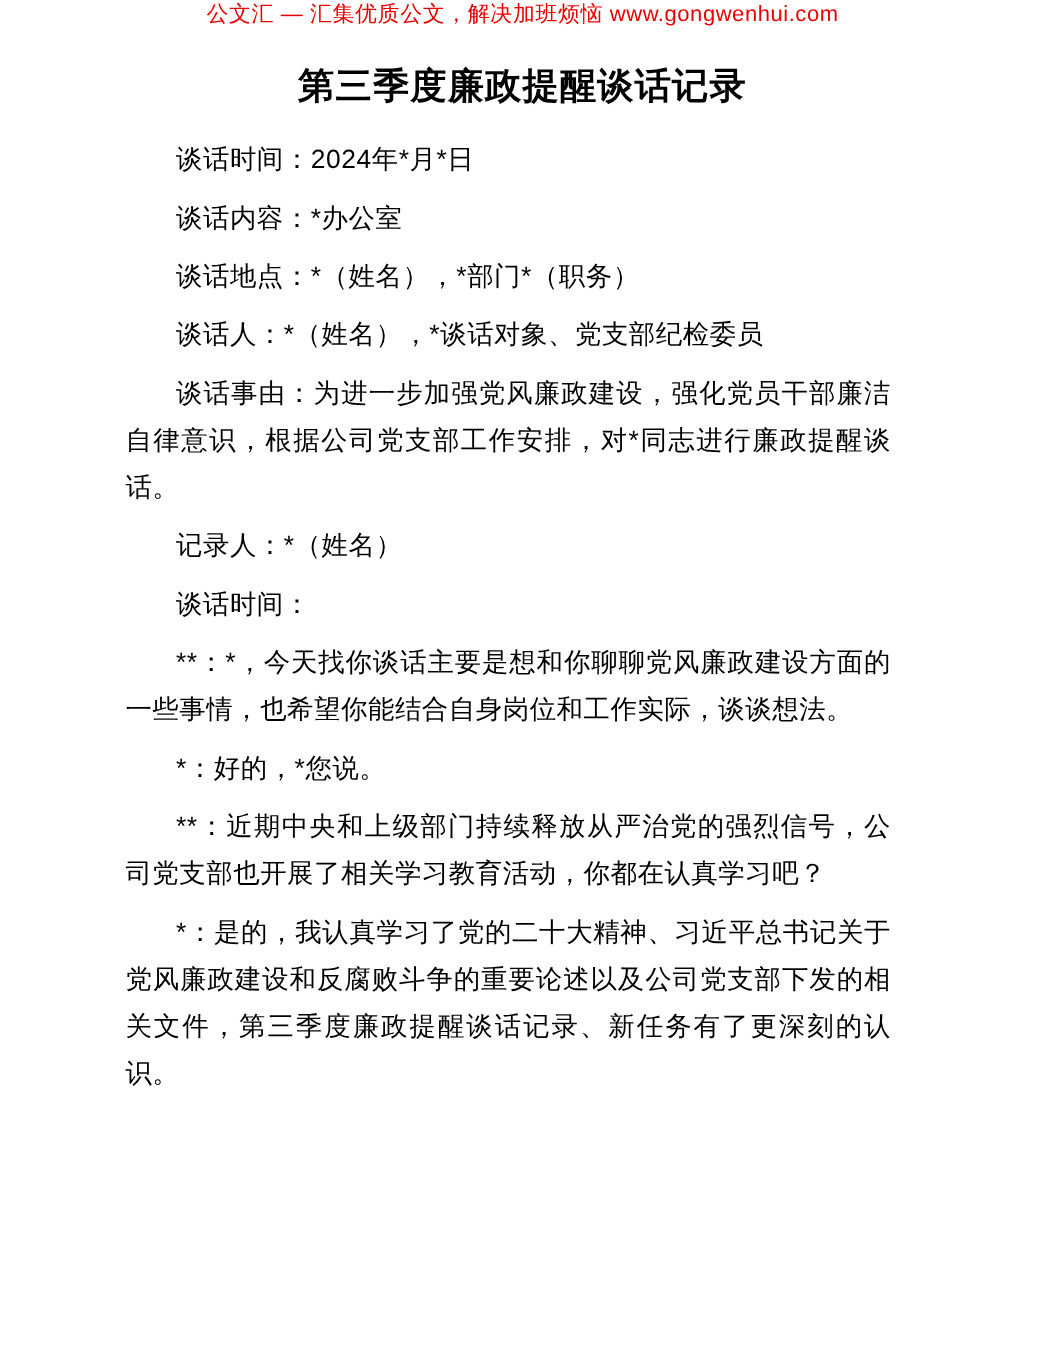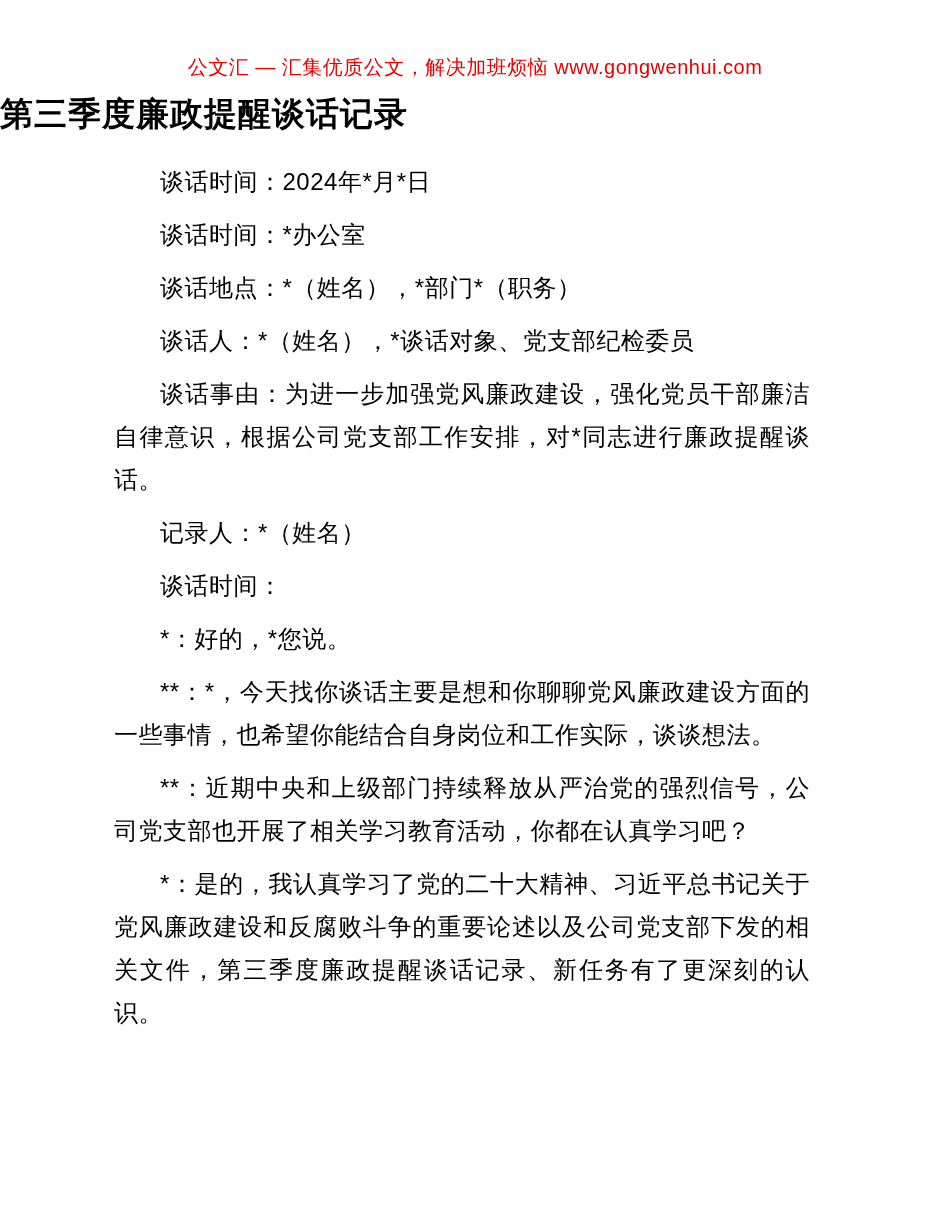--- a/index.html
+++ b/index.html
@@ -11,31 +11,30 @@
     color: #000000;
     overflow: hidden;
   }
   .page {
     width: 950px;
     height: 1230px;
     background: #ffffff;
     position: relative;
   }
   .watermark {
-    padding-top: 54px;
     text-align: center;
     font-size: 20px;
     line-height: 26px;
     color: #e60000;
     letter-spacing: 0.5px;
     white-space: nowrap;
   }
   .doc-title {
-    margin-top: 12px;
-    text-align: left;
+    margin-top: 30px;
+    text-align: center;
     font-size: 33px;
     line-height: 44px;
     font-weight: bold;
     letter-spacing: 1px;
   }
   .doc-body {
     margin: 24px 140px 0 114px; 
   }
   .doc-body p {
     font-size: 24px;
@@ -51,25 +50,25 @@
 <body>
 
 <div class="page">
 
   <div class="watermark">公文汇 — 汇集优质公文，解决加班烦恼 www.gongwenhui.com</div>
 
   <h1 class="doc-title">第三季度廉政提醒谈话记录</h1>
 
   <div class="doc-body">
     <p>谈话时间：2024年*月*日</p>
-    <p>谈话时间：*办公室</p>
+    <p>谈话内容：*办公室</p>
     <p>谈话地点：*（姓名），*部门*（职务）</p>
     <p>谈话人：*（姓名），*谈话对象、党支部纪检委员</p>
     <p>谈话事由：为进一步加强党风廉政建设，强化党员干部廉洁自律意识，根据公司党支部工作安排，对*同志进行廉政提醒谈话。</p>
     <p>记录人：*（姓名）</p>
     <p>谈话时间：</p>
+    <p>**：*，今天找你谈话主要是想和你聊聊党风廉政建设方面的一些事情，也希望你能结合自身岗位和工作实际，谈谈想法。</p>
     <p>*：好的，*您说。</p>
-    <p>**：*，今天找你谈话主要是想和你聊聊党风廉政建设方面的一些事情，也希望你能结合自身岗位和工作实际，谈谈想法。</p>
     <p>**：近期中央和上级部门持续释放从严治党的强烈信号，公司党支部也开展了相关学习教育活动，你都在认真学习吧？</p>
     <p>*：是的，我认真学习了党的二十大精神、习近平总书记关于党风廉政建设和反腐败斗争的重要论述以及公司党支部下发的相关文件，第三季度廉政提醒谈话记录、新任务有了更深刻的认识。</p>
   </div>
 
 </div>
 
 </body></html>

